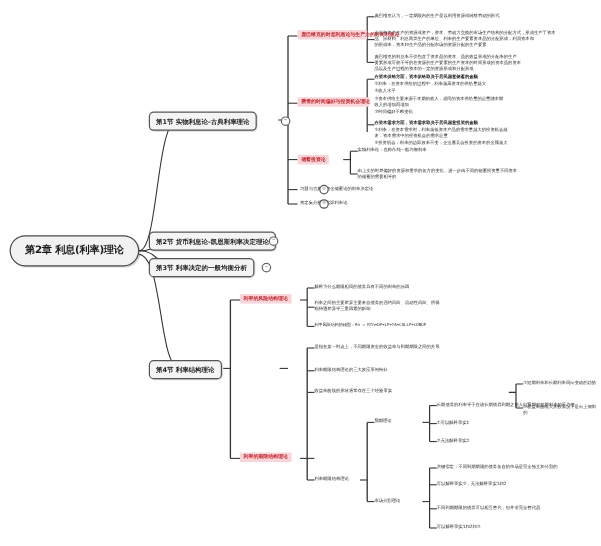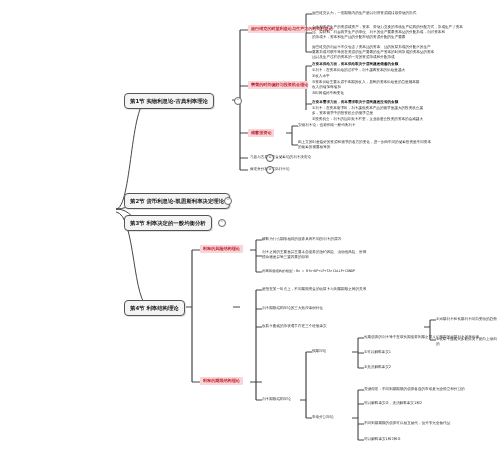--- a/index.html
+++ b/index.html
@@ -148,20 +148,23 @@
 
       <path d="M352 418 L 358 418"></path>
       <path d="M358 390 L 358 440" stroke-width="1"></path>
       <path d="M358 390 L 364 390"></path>
       <path d="M358 404 L 364 404"></path>
       <path d="M358 424 L 364 424"></path>
       <path d="M358 440 L 364 440"></path>
     </g>
   </svg>
 
+  <div class="root node">
+    <span>第2章 利息(利率)理论</span>
+  </div>
 
   <div class="sec" style="left:124px;top:93px;">
     <span>第1节 实物利息论-古典利率理论</span>
   </div>
   <div class="toggle" style="left:234px;top:97px;">−</div>
 
   <div class="sec" style="left:124px;top:193px;">
     <span>第2节 货币利息论-凯恩斯利率决定理论</span>
   </div>
   <div class="toggle" style="left:224px;top:197px;">−</div>

